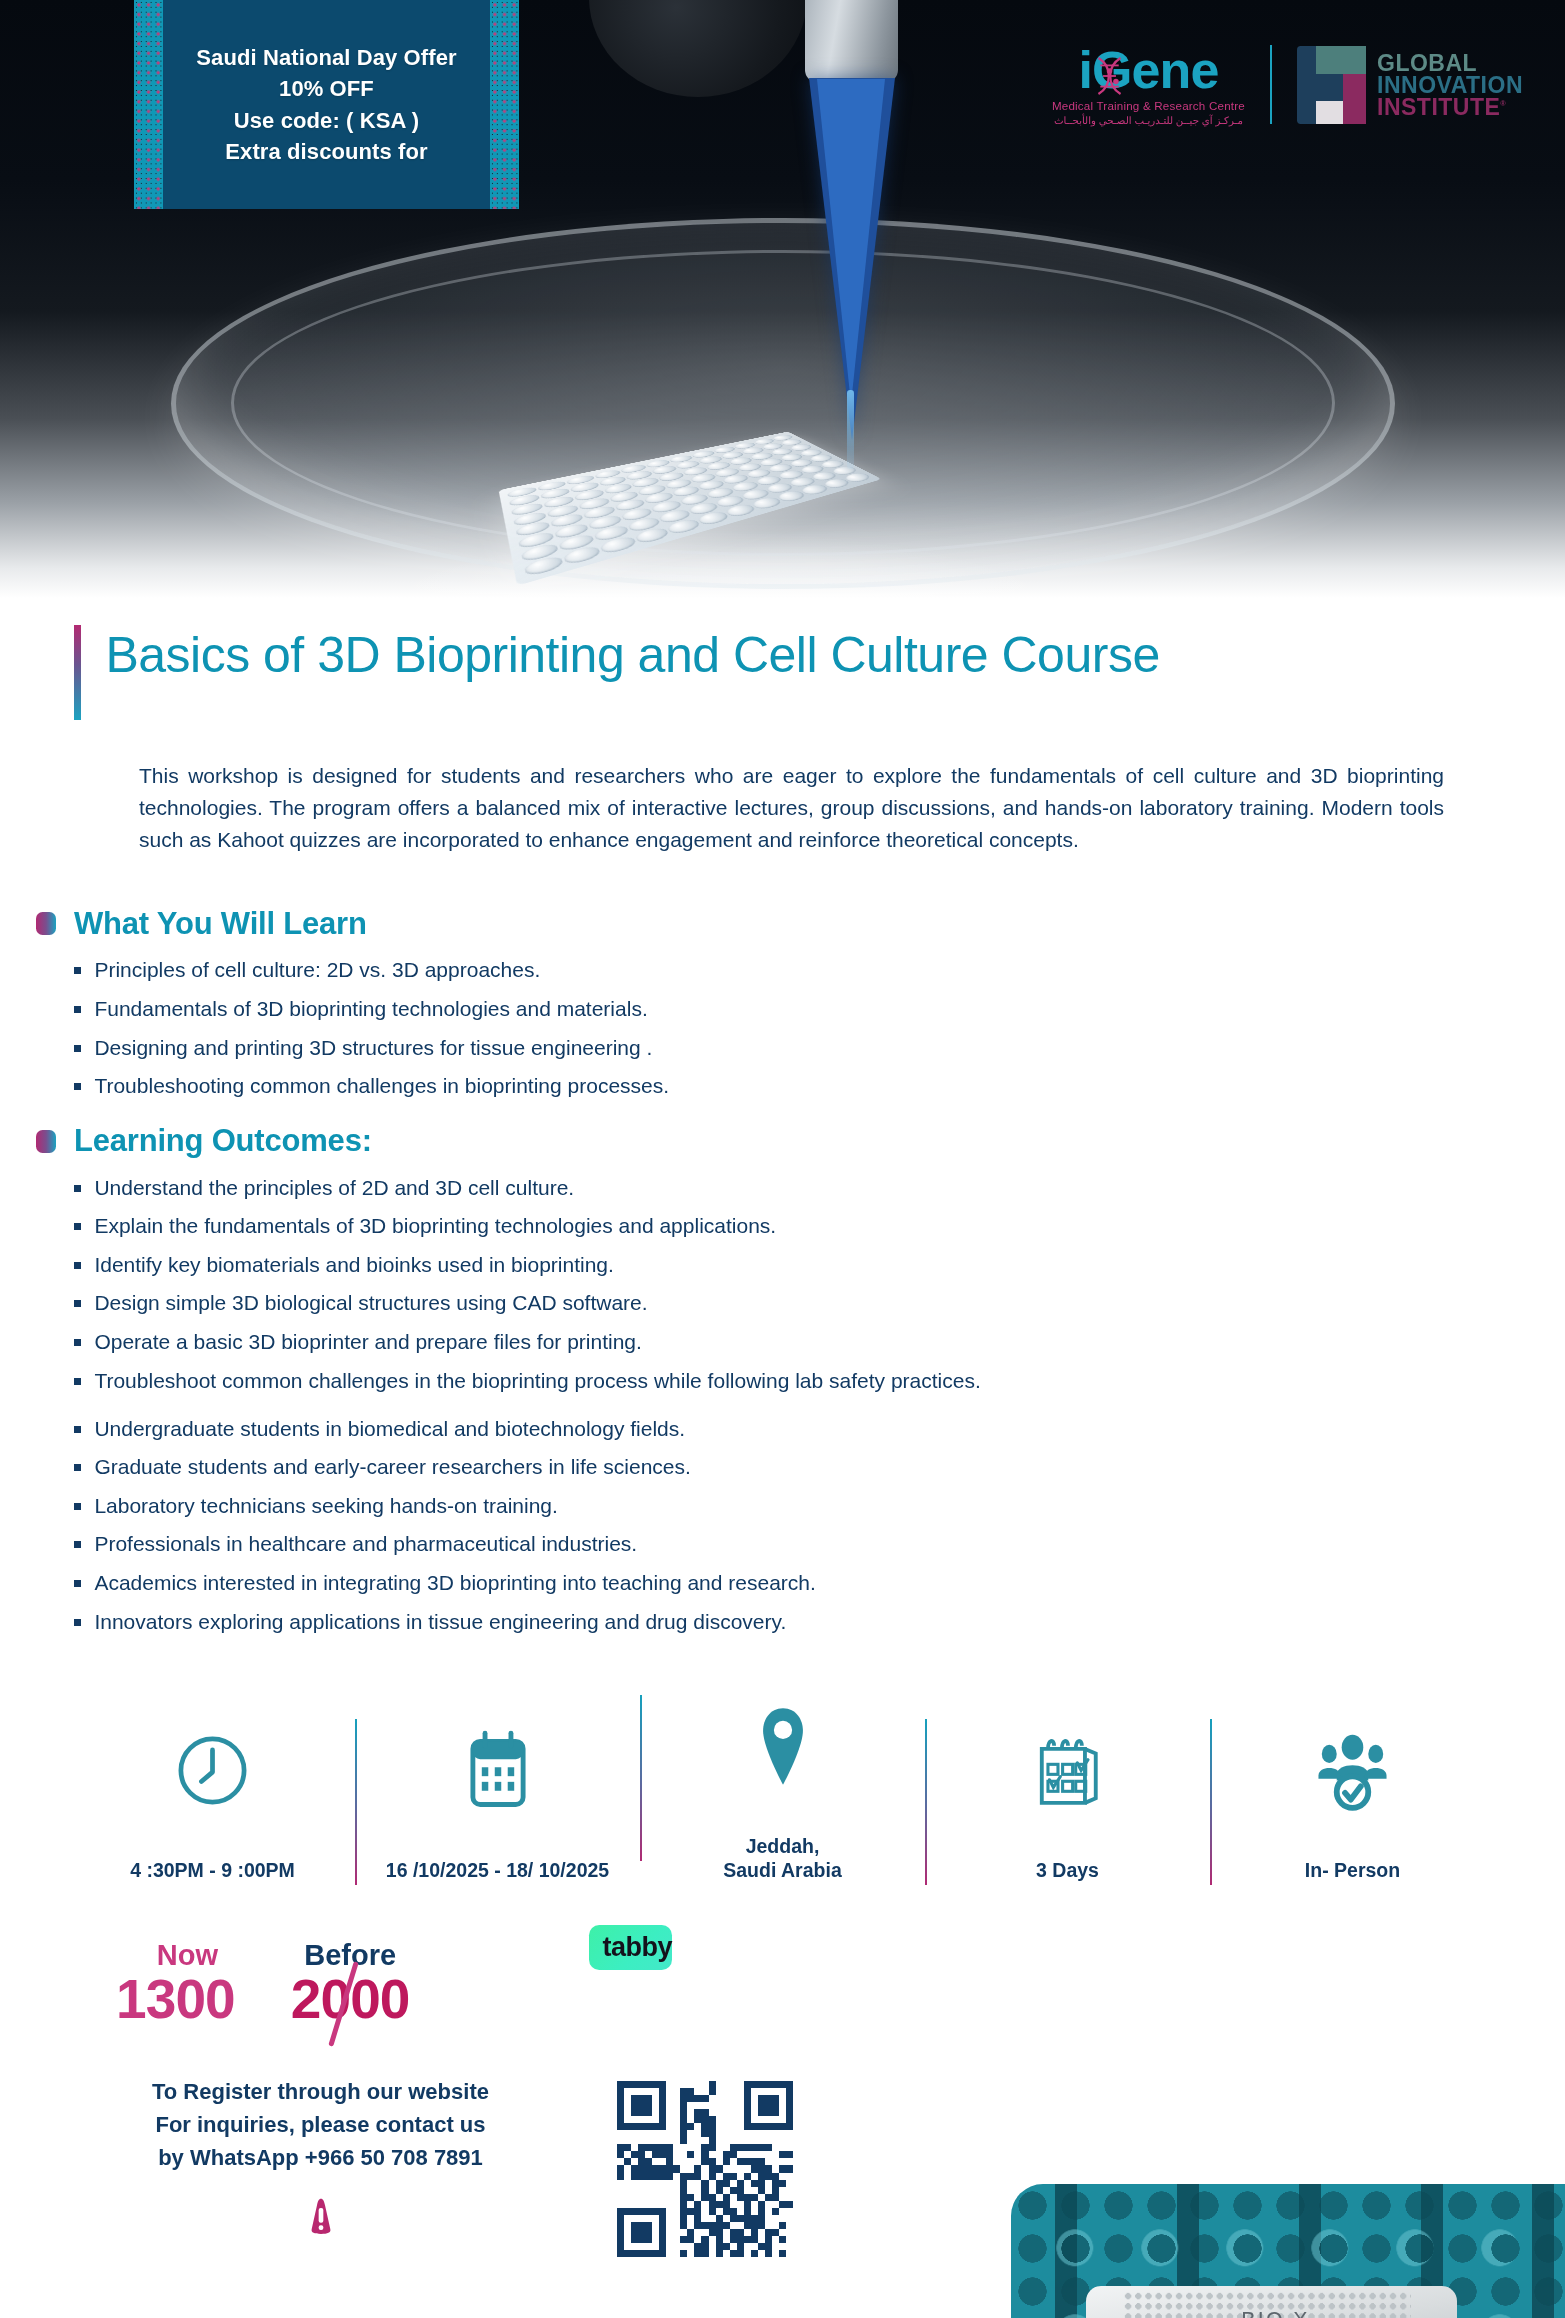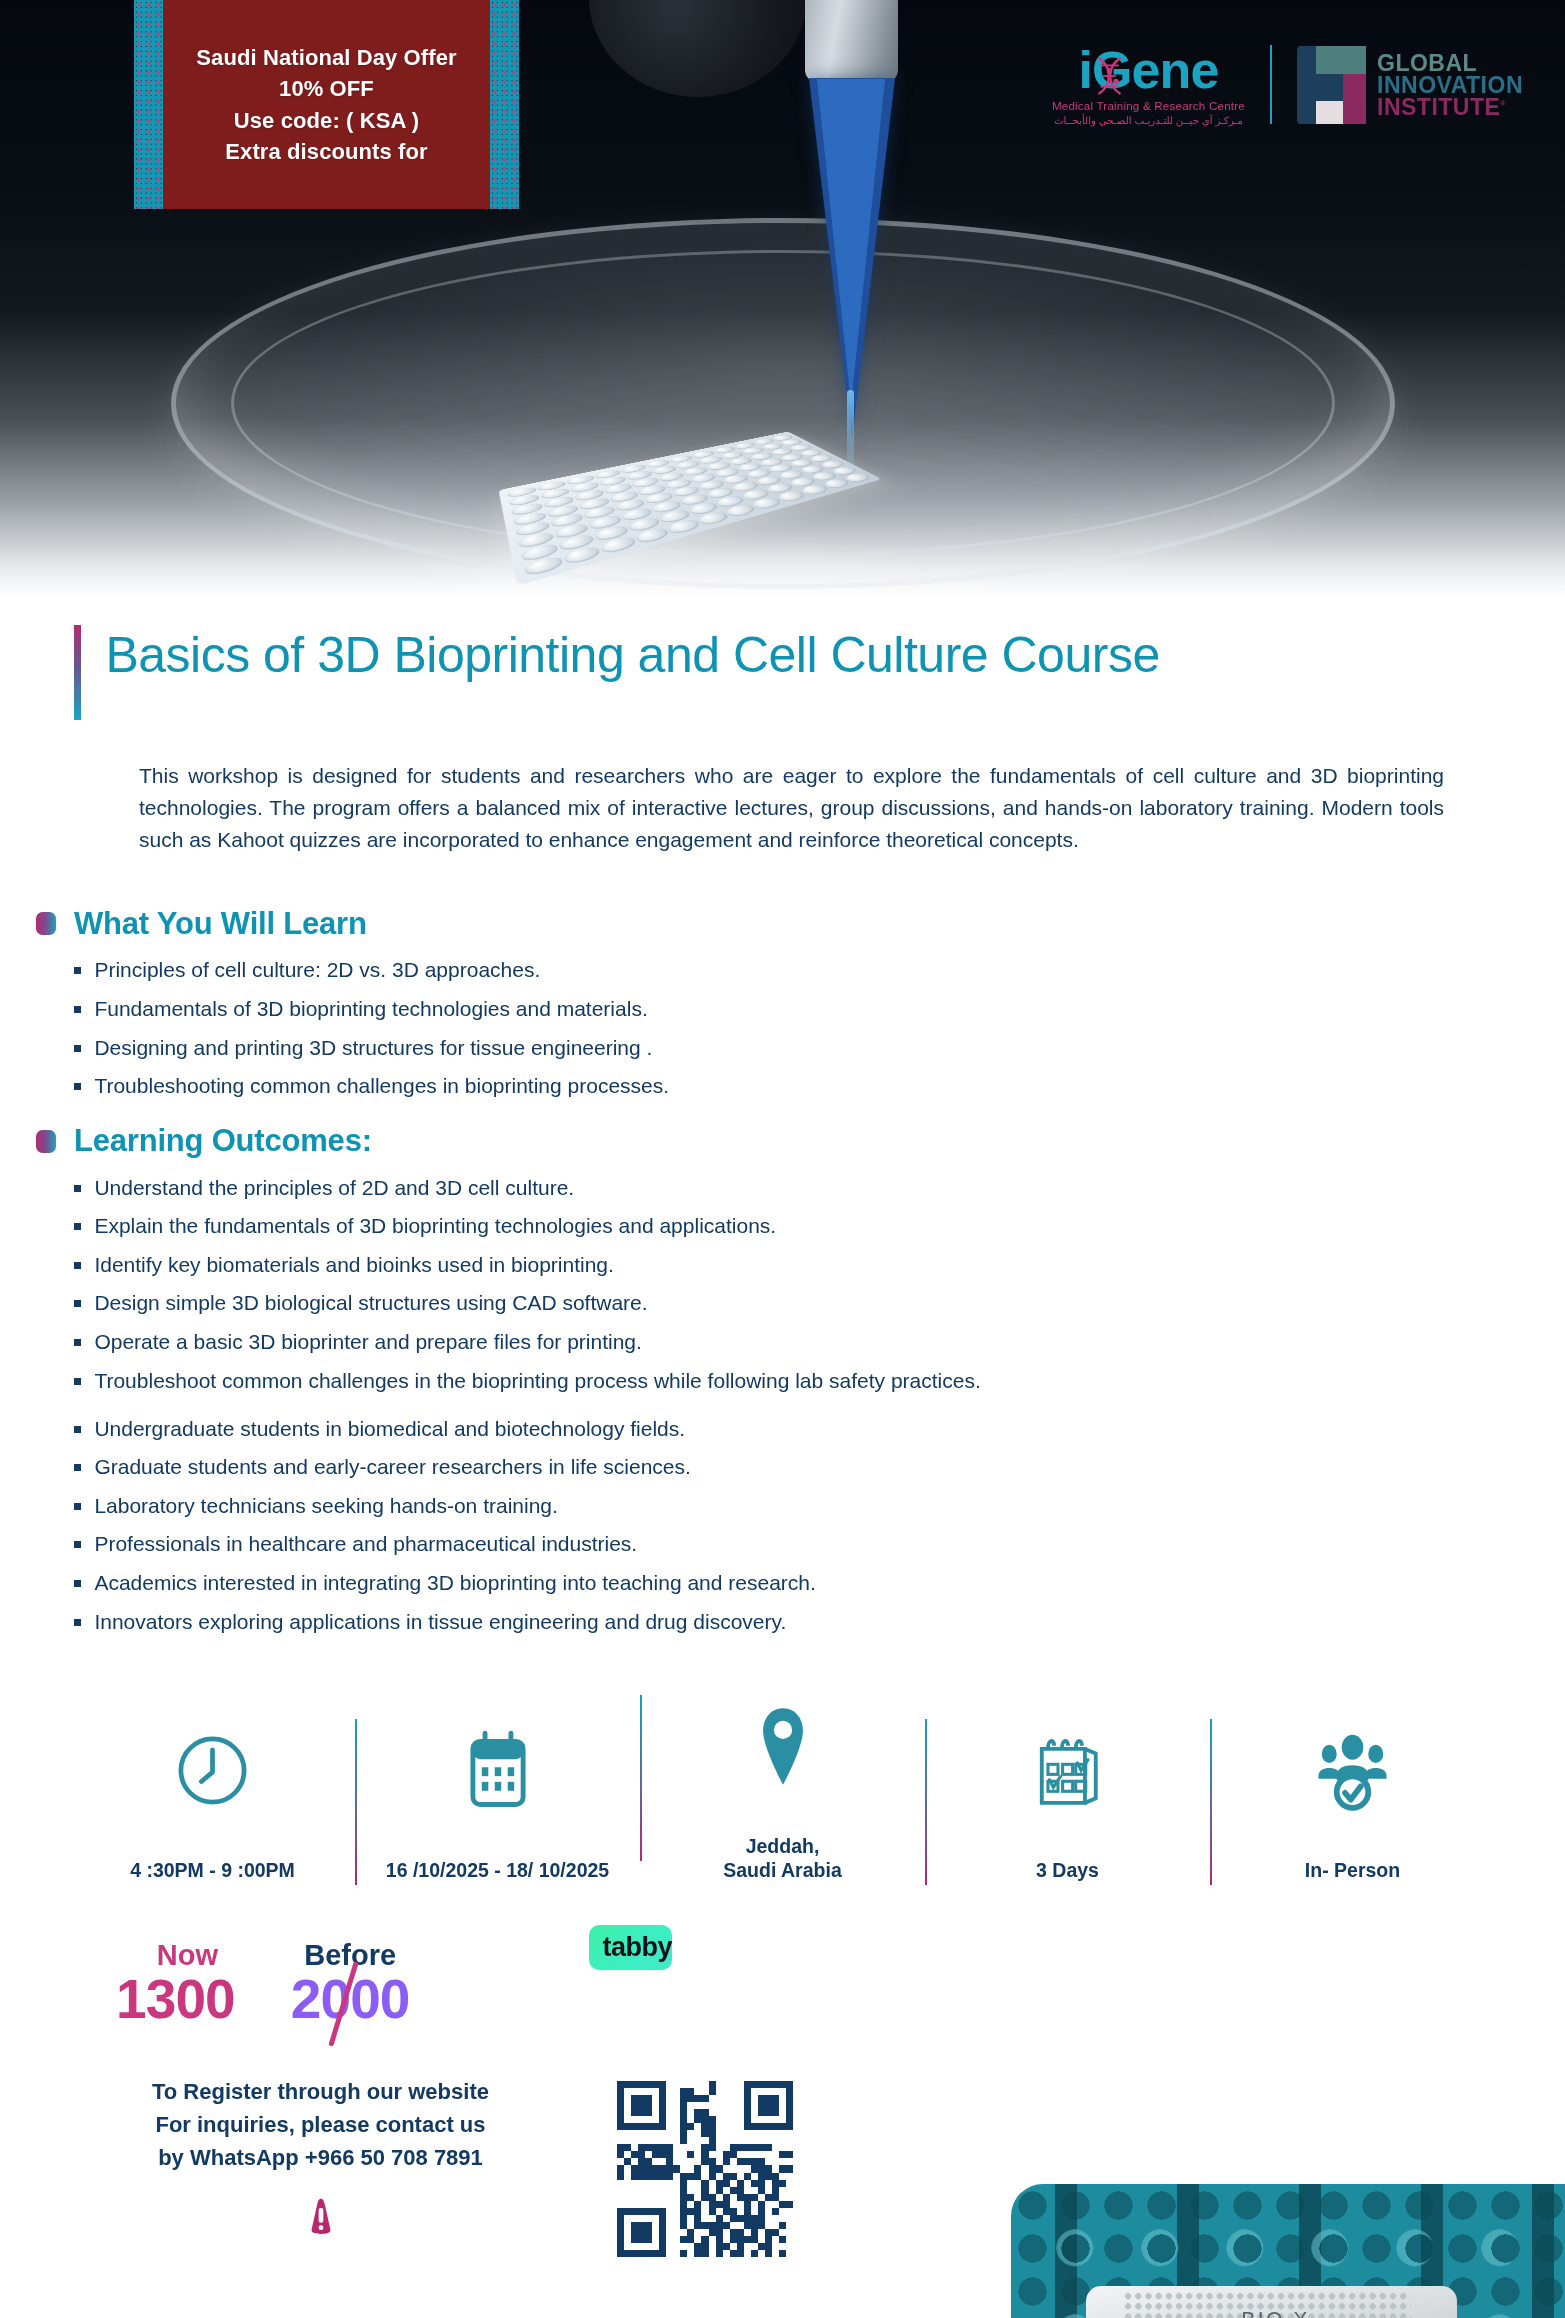--- a/index.html
+++ b/index.html
@@ -114,21 +114,21 @@
     border-radius: 50%;
     background: radial-gradient(circle at 40% 55%, #2b3138 0%, #15191e 60%, #0a0d11 100%);
   }
 
   
   .promo {
     position: absolute;
     left: 134px; top: 0px;
     width: 385px;
     height: 209px;
-    background: #7f1d1d;
+    background: #0c4a6e;
     color: #ffffff;
     display: flex;
     flex-direction: column;
     align-items: center;
     justify-content: center;
     gap: 8.3px;
     padding: 12px 43px;
     z-index: 6;
   }
   .promo::before, .promo::after {
@@ -323,21 +323,21 @@
     align-items: flex-end;
     gap: 56px;
     position: relative;
   }
   .price-now { display: flex; flex-direction: column; align-items: center; }
   .price-now .cap { font-size: 29px; font-weight: 700; color: #c9387f; line-height: 1; margin-left: 24px; }
   .price-now .val { font-size: 55px; font-weight: 700; color: #c9387f; line-height: 1.06; letter-spacing: -0.9px; }
   .price-before { display: flex; flex-direction: column; align-items: center; position: relative; }
   .price-before .cap { font-size: 29px; font-weight: 700; color: #123a63; line-height: 1; }
   .price-before .valwrap { position: relative; }
-  .price-before .val { font-size: 55px; font-weight: 700; color: #8b5cf6; line-height: 1.06; letter-spacing: -0.9px; }
+  .price-before .val { font-size: 55px; font-weight: 700; color: #be185d; line-height: 1.06; letter-spacing: -0.9px; }
   .strike {
     position: absolute;
     left: 42%; top: -10.2px;
     width: 5.1px; height: 88px;
     background: #c9387f;
     transform: rotate(17deg);
     transform-origin: center;
     border-radius: 2.8px;
   }
   .tabby {

